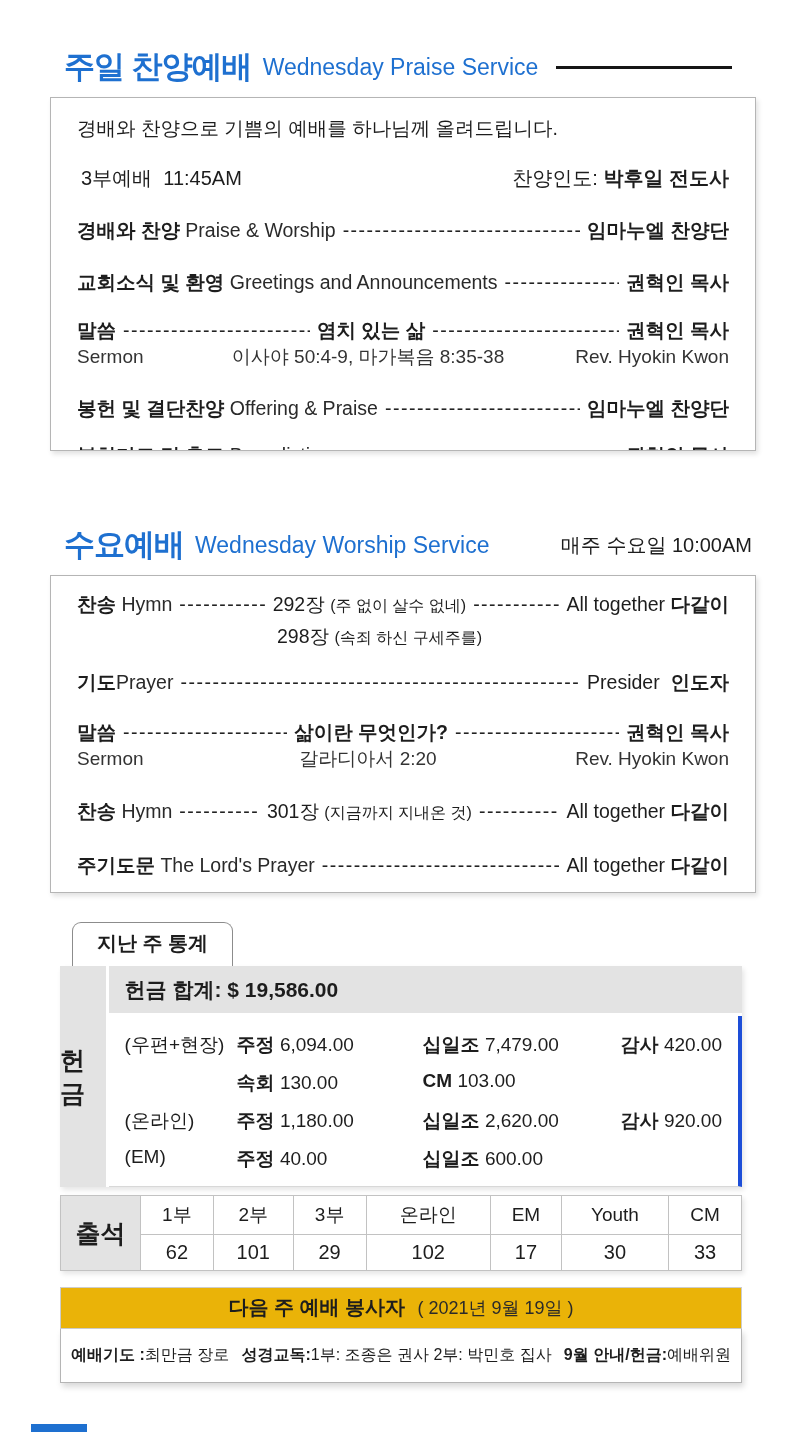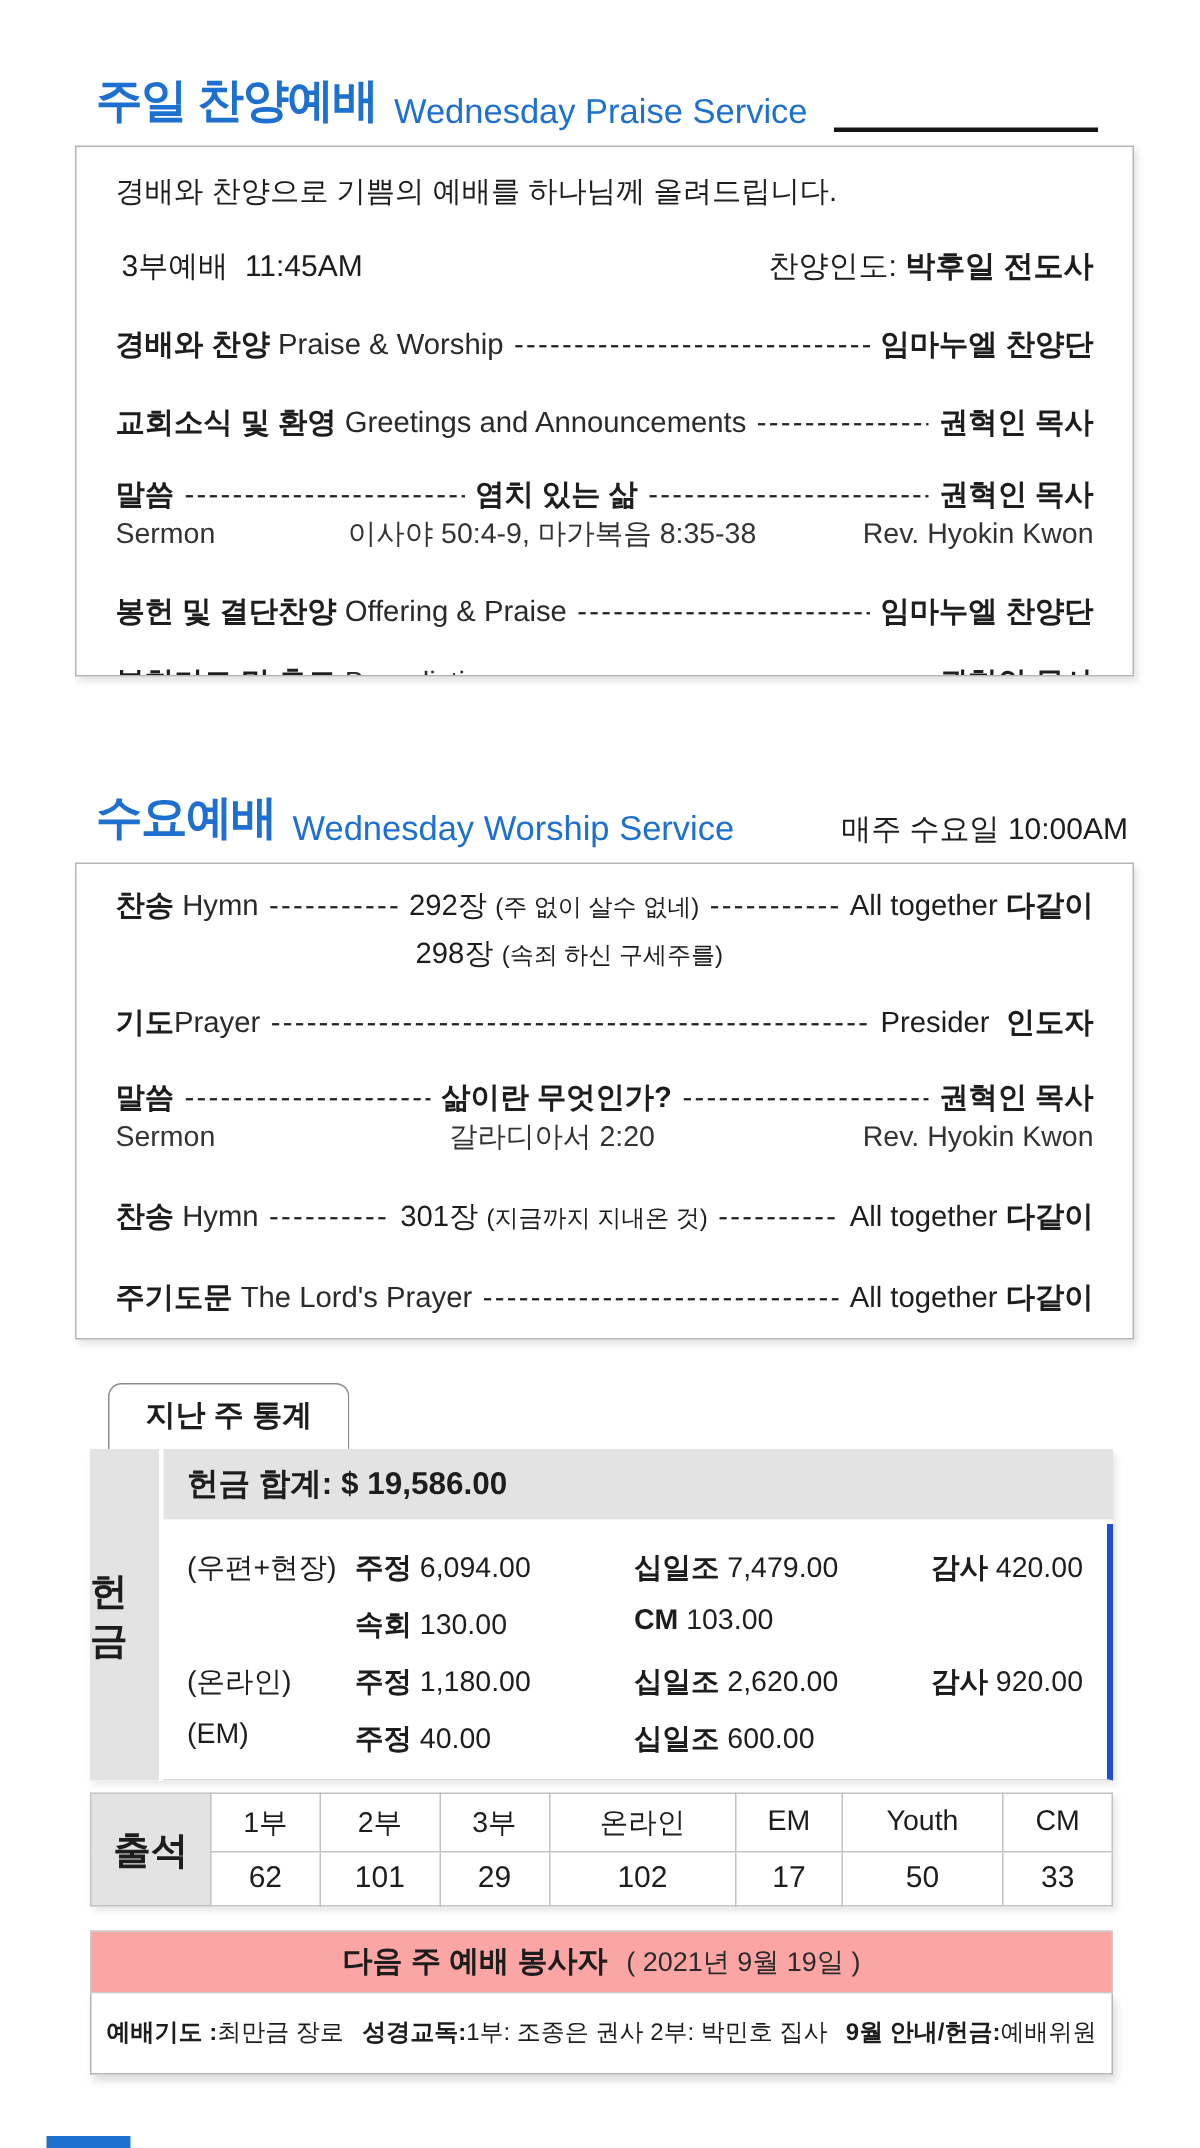--- a/index.html
+++ b/index.html
@@ -5,21 +5,21 @@
   :root { --accent:#1e70d0; }
   * { box-sizing:border-box; }
   html,body { margin:0; padding:0; }
   body {
     width:800px; height:1432px; position:relative; background:#ffffff;
     font-family:"Liberation Sans","DejaVu Sans",sans-serif; color:#1d1d1d;
     overflow:hidden;
   }
   .section { position:absolute; }
   
-  .sec-title { display:flex; align-items:flex-end; white-space:nowrap; padding-left:14px; margin-bottom:9px; }
+  .sec-title { display:flex; align-items:center; white-space:nowrap; padding-left:14px; margin-bottom:9px; }
   .title-ko { font-size:31px; font-weight:bold; color:var(--accent); letter-spacing:-1px; }
   .title-en { font-size:23px; color:var(--accent); margin-left:11px; }
   .title-rule { flex:1 1 0; height:0; border-top:3px solid #151515; margin-left:18px; margin-right:24px; }
   .title-sched { margin-left:auto; font-size:20px; color:#1d1d1d; padding-right:4px; }
   
   .panel { border:1px solid #b5b5b5; background:#fff; padding:18px 26px; box-shadow:2px 3px 5px rgba(0,0,0,.12); overflow:hidden; }
   .line { display:flex; align-items:baseline; white-space:nowrap; font-size:19.5px; line-height:24px; }
   .k { font-weight:bold; }
   .en { font-weight:normal; color:#2a2a2a; }
   .dash-fill { flex:1 1 0; overflow:hidden; white-space:nowrap; margin:0 7px; min-width:14px; letter-spacing:1.5px; color:#222; }
@@ -38,21 +38,21 @@
   .off-right { flex:1 1 0; margin-left:3px; display:flex; flex-direction:column; }
   .off-total { background:#e3e3e3; padding:11px 16px; font-weight:bold; font-size:21px; line-height:25px; }
   .off-details { background:#fff; margin-top:3px; padding:10px 0 8px; border-bottom:1px solid #d8d8d8; border-right:4px solid #1d4ed8; flex:1; }
   .off-row { display:grid; grid-template-columns:112px 186px 198px 1fr; padding:6px 16px; font-size:19px; white-space:nowrap; }
   
   table.att { border-collapse:collapse; width:100%; margin-top:8px; box-shadow:2px 3px 5px rgba(0,0,0,.10); }
   table.att td, table.att th { border:1px solid #c2c2c2; text-align:center; font-weight:normal; font-size:19px; padding:6px 4px; }
   table.att td.att-label { width:80px; background:#e3e3e3; font-size:25px; font-weight:bold; }
   table.att tr.vals td { font-size:20px; }
   
-  .next-bar { margin-top:16px; background:#fca5a5; border:1px solid #cdcdcd; text-align:center; padding:6px 0 7px; white-space:nowrap; }
+  .next-bar { margin-top:16px; background:#eab308; border:1px solid #cdcdcd; text-align:center; padding:6px 0 7px; white-space:nowrap; }
   .next-bar .t { font-weight:bold; font-size:20px; }
   .next-bar .d { font-size:18px; margin-left:8px; color:#2a2a2a; }
   .servers { border:1px solid #b5b5b5; border-top:none; background:#fff; padding:16px 10px; display:flex;
              justify-content:space-between; align-items:baseline; font-size:16px; white-space:nowrap;
              box-shadow:2px 4px 6px rgba(0,0,0,.15); }
   .srv { display:flex; gap:0; align-items:flex-end; }
   .srv .lbl { font-weight:bold; }
   .bottom-blue { position:absolute; left:31px; top:1424px; width:56px; height:8px; background:var(--accent); }
   
   .mb3{margin-bottom:3px}.mb6{margin-bottom:6px}.mb20{margin-bottom:20px}.mb23{margin-bottom:23px}
@@ -227,21 +227,21 @@
       <th>EM</th>
       <th>Youth</th>
       <th>CM</th>
     </tr>
     <tr class="vals">
       <td>62</td>
       <td>101</td>
       <td>29</td>
       <td>102</td>
       <td>17</td>
-      <td>50</td>
+      <td>30</td>
       <td>33</td>
     </tr>
   </tbody>
     </table>
 
   <div class="next-bar">
     <span class="t">다음 주 예배 봉사자</span>
     <span class="d">( 2021년 9월 19일 )</span>
   </div>
   <div class="servers">

